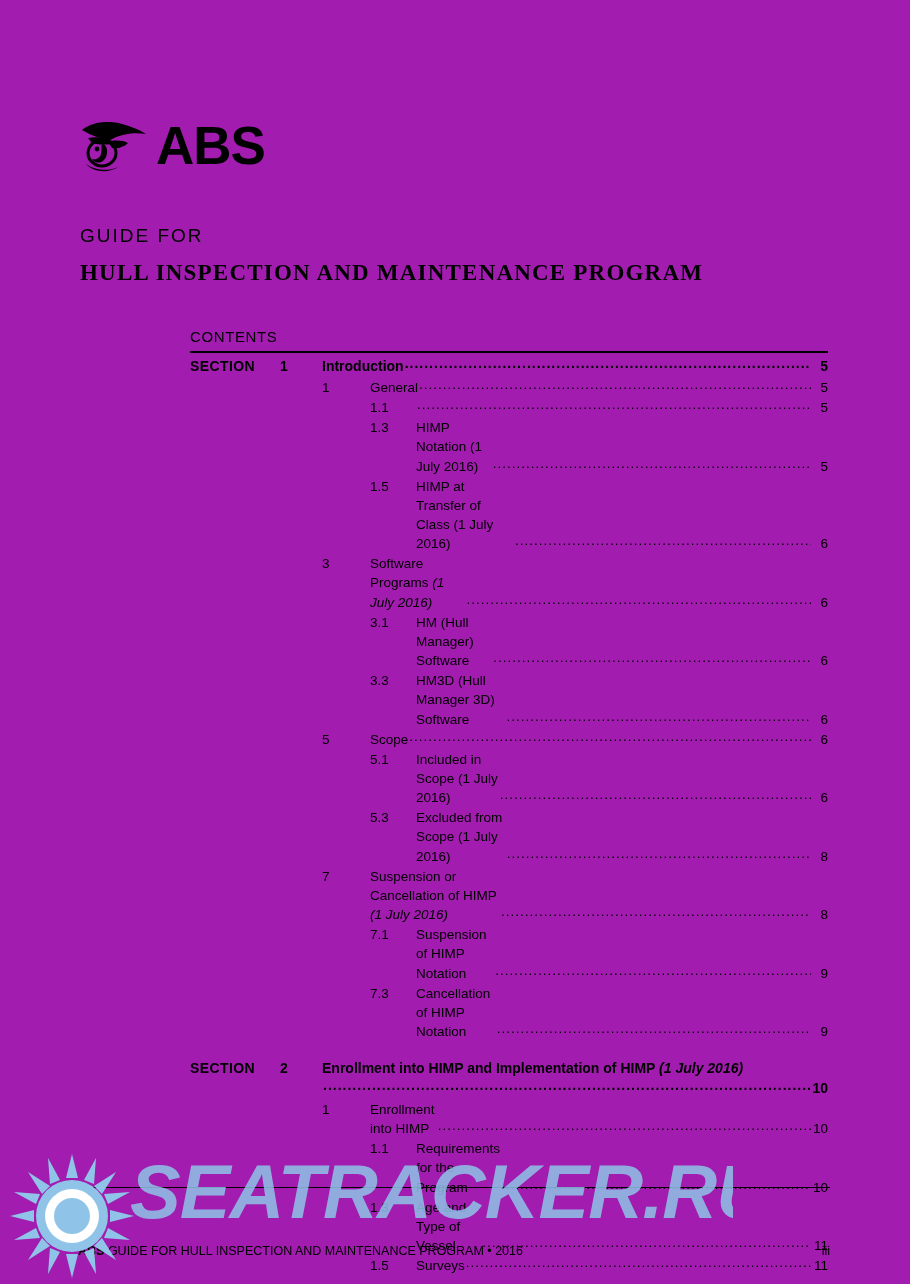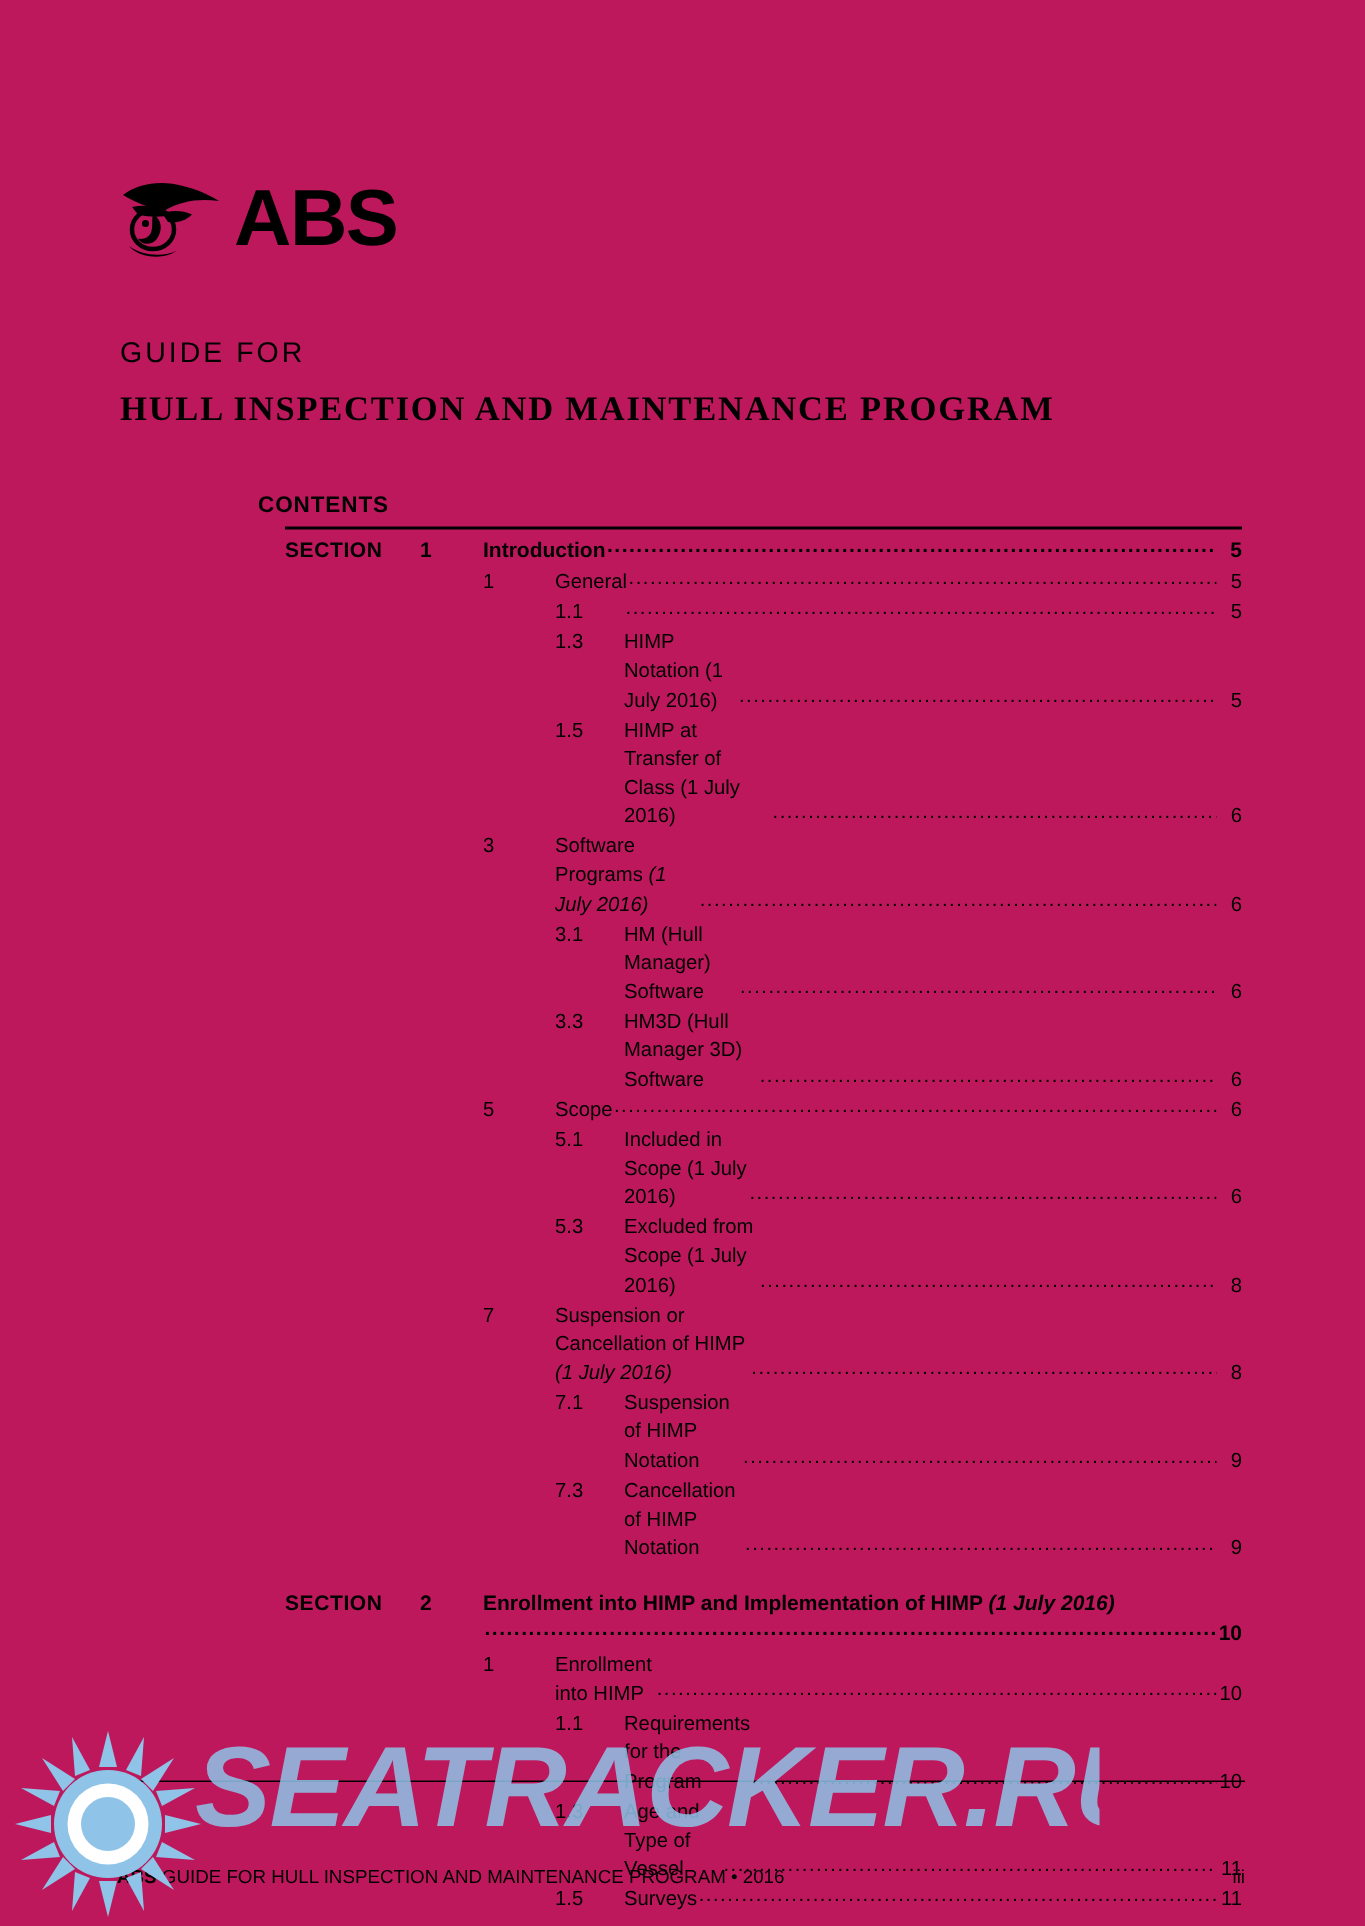--- a/index.html
+++ b/index.html
@@ -12,21 +12,21 @@
     height: 1284px;
     position: relative;
     font-family: "Liberation Sans", sans-serif;
     color: #000000;
     overflow: hidden;
   }
 
   .page {
     position: absolute;
     inset: 0;
-    background: #be185d;
+    background: #a21caf;
   }
 
   
   .logo-block {
     position: absolute;
     left: 78px;
     top: 112px;
     display: flex;
     align-items: center;
   }
@@ -59,24 +59,24 @@
     top: 260px;
     font-size: 23px;
     font-weight: bold;
     letter-spacing: 1.2px;
     font-family: Liberation Serif, serif;
   }
 
   
   .contents-head {
     position: absolute;
-    left: 172px;
+    left: 190px;
     top: 328px;
     font-size: 15px;
-    font-weight: bold;
+    font-weight: normal;
     letter-spacing: 0.6px;
   }
   .contents-rule {
     position: absolute;
     left: 190px;
     top: 351px;
     width: 638px;
     height: 2px;
     background: #000;
   }

